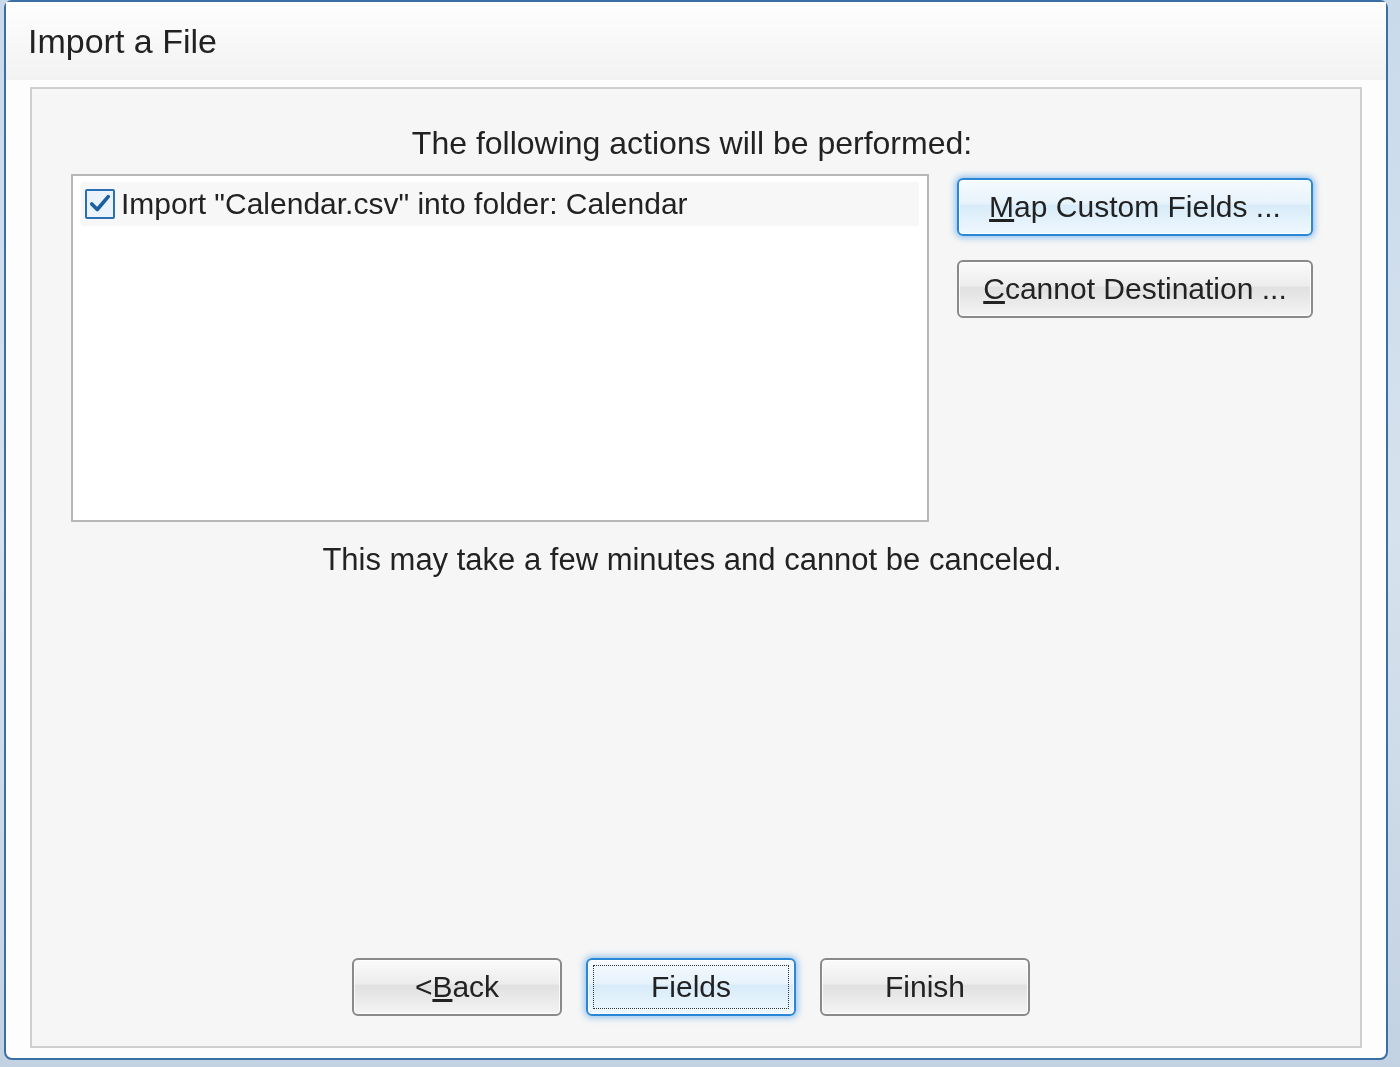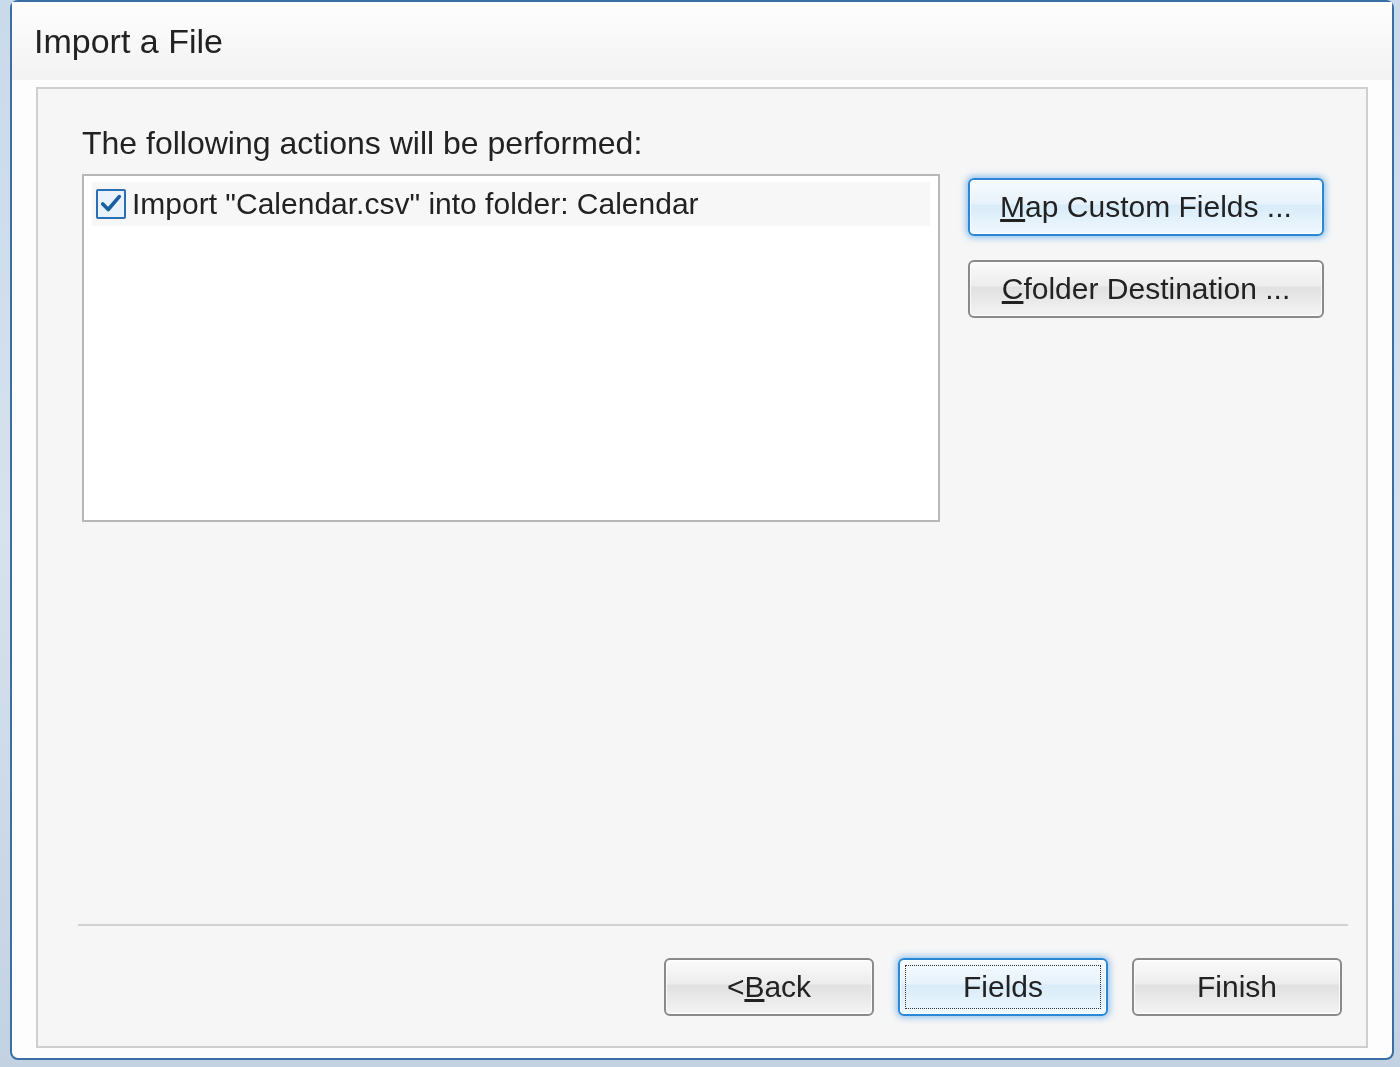--- a/index.html
+++ b/index.html
@@ -15,21 +15,21 @@
   
   .backdrop {
     position: absolute;
     inset: 0;
     background: linear-gradient(180deg, #c9daeb 0%, #d6e2ed 50%, #c3d2e2 100%);
   }
 
   
   .window {
     position: absolute;
-    left: 10px;
+    left: 4px;
     top: 0px;
     width: 1384px;
     height: 1060px;
     background: #fdfdfd;
     border: 2px solid #3a6ea5;
     border-radius: 8px;
     box-shadow: 0 0 0 1px rgba(255,255,255,0.6) inset;
     box-sizing: border-box;
     display: flex;
     flex-direction: column;
@@ -48,23 +48,24 @@
     color: #222;
   }
 
   .client-area {
     flex: 1;
     margin: 6px 24px 10px 24px;
     border: 2px solid #cfcfcf;
     background: #f6f6f6;
     box-sizing: border-box;
     position: relative;
-    padding: 36px 22px 24px 44px;
+    padding: 36px 52px 24px 44px;
     display: flex;
     flex-direction: column;
+    align-items: center;
   }
 
   .prompt-label {
     font-size: 32px;
     color: #222;
     margin-bottom: 12px;
   }
 
   .middle-row {
     display: flex;
@@ -210,26 +211,27 @@
 
       <div class="side-buttons">
         <div class="win-btn focused">
           <span></span>
             <span class="ul">M</span>
             <span>ap Custom Fields ...</span>
         </div>
         <div class="win-btn">
           <span></span>
             <span class="ul">C</span>
-            <span>folder Destination ...</span>
+            <span>cannot Destination ...</span>
         </div>
       </div>
 
     </div>
 
+    <div class="note-label">This may take a few minutes and cannot be canceled.</div>
 
     <div class="spacer"></div>
 
     <div class="separator"></div>
 
     <div class="bottom-buttons">
       <div class="win-btn">
         <span>&lt; </span>
           <span class="ul">B</span>
           <span>ack</span>

